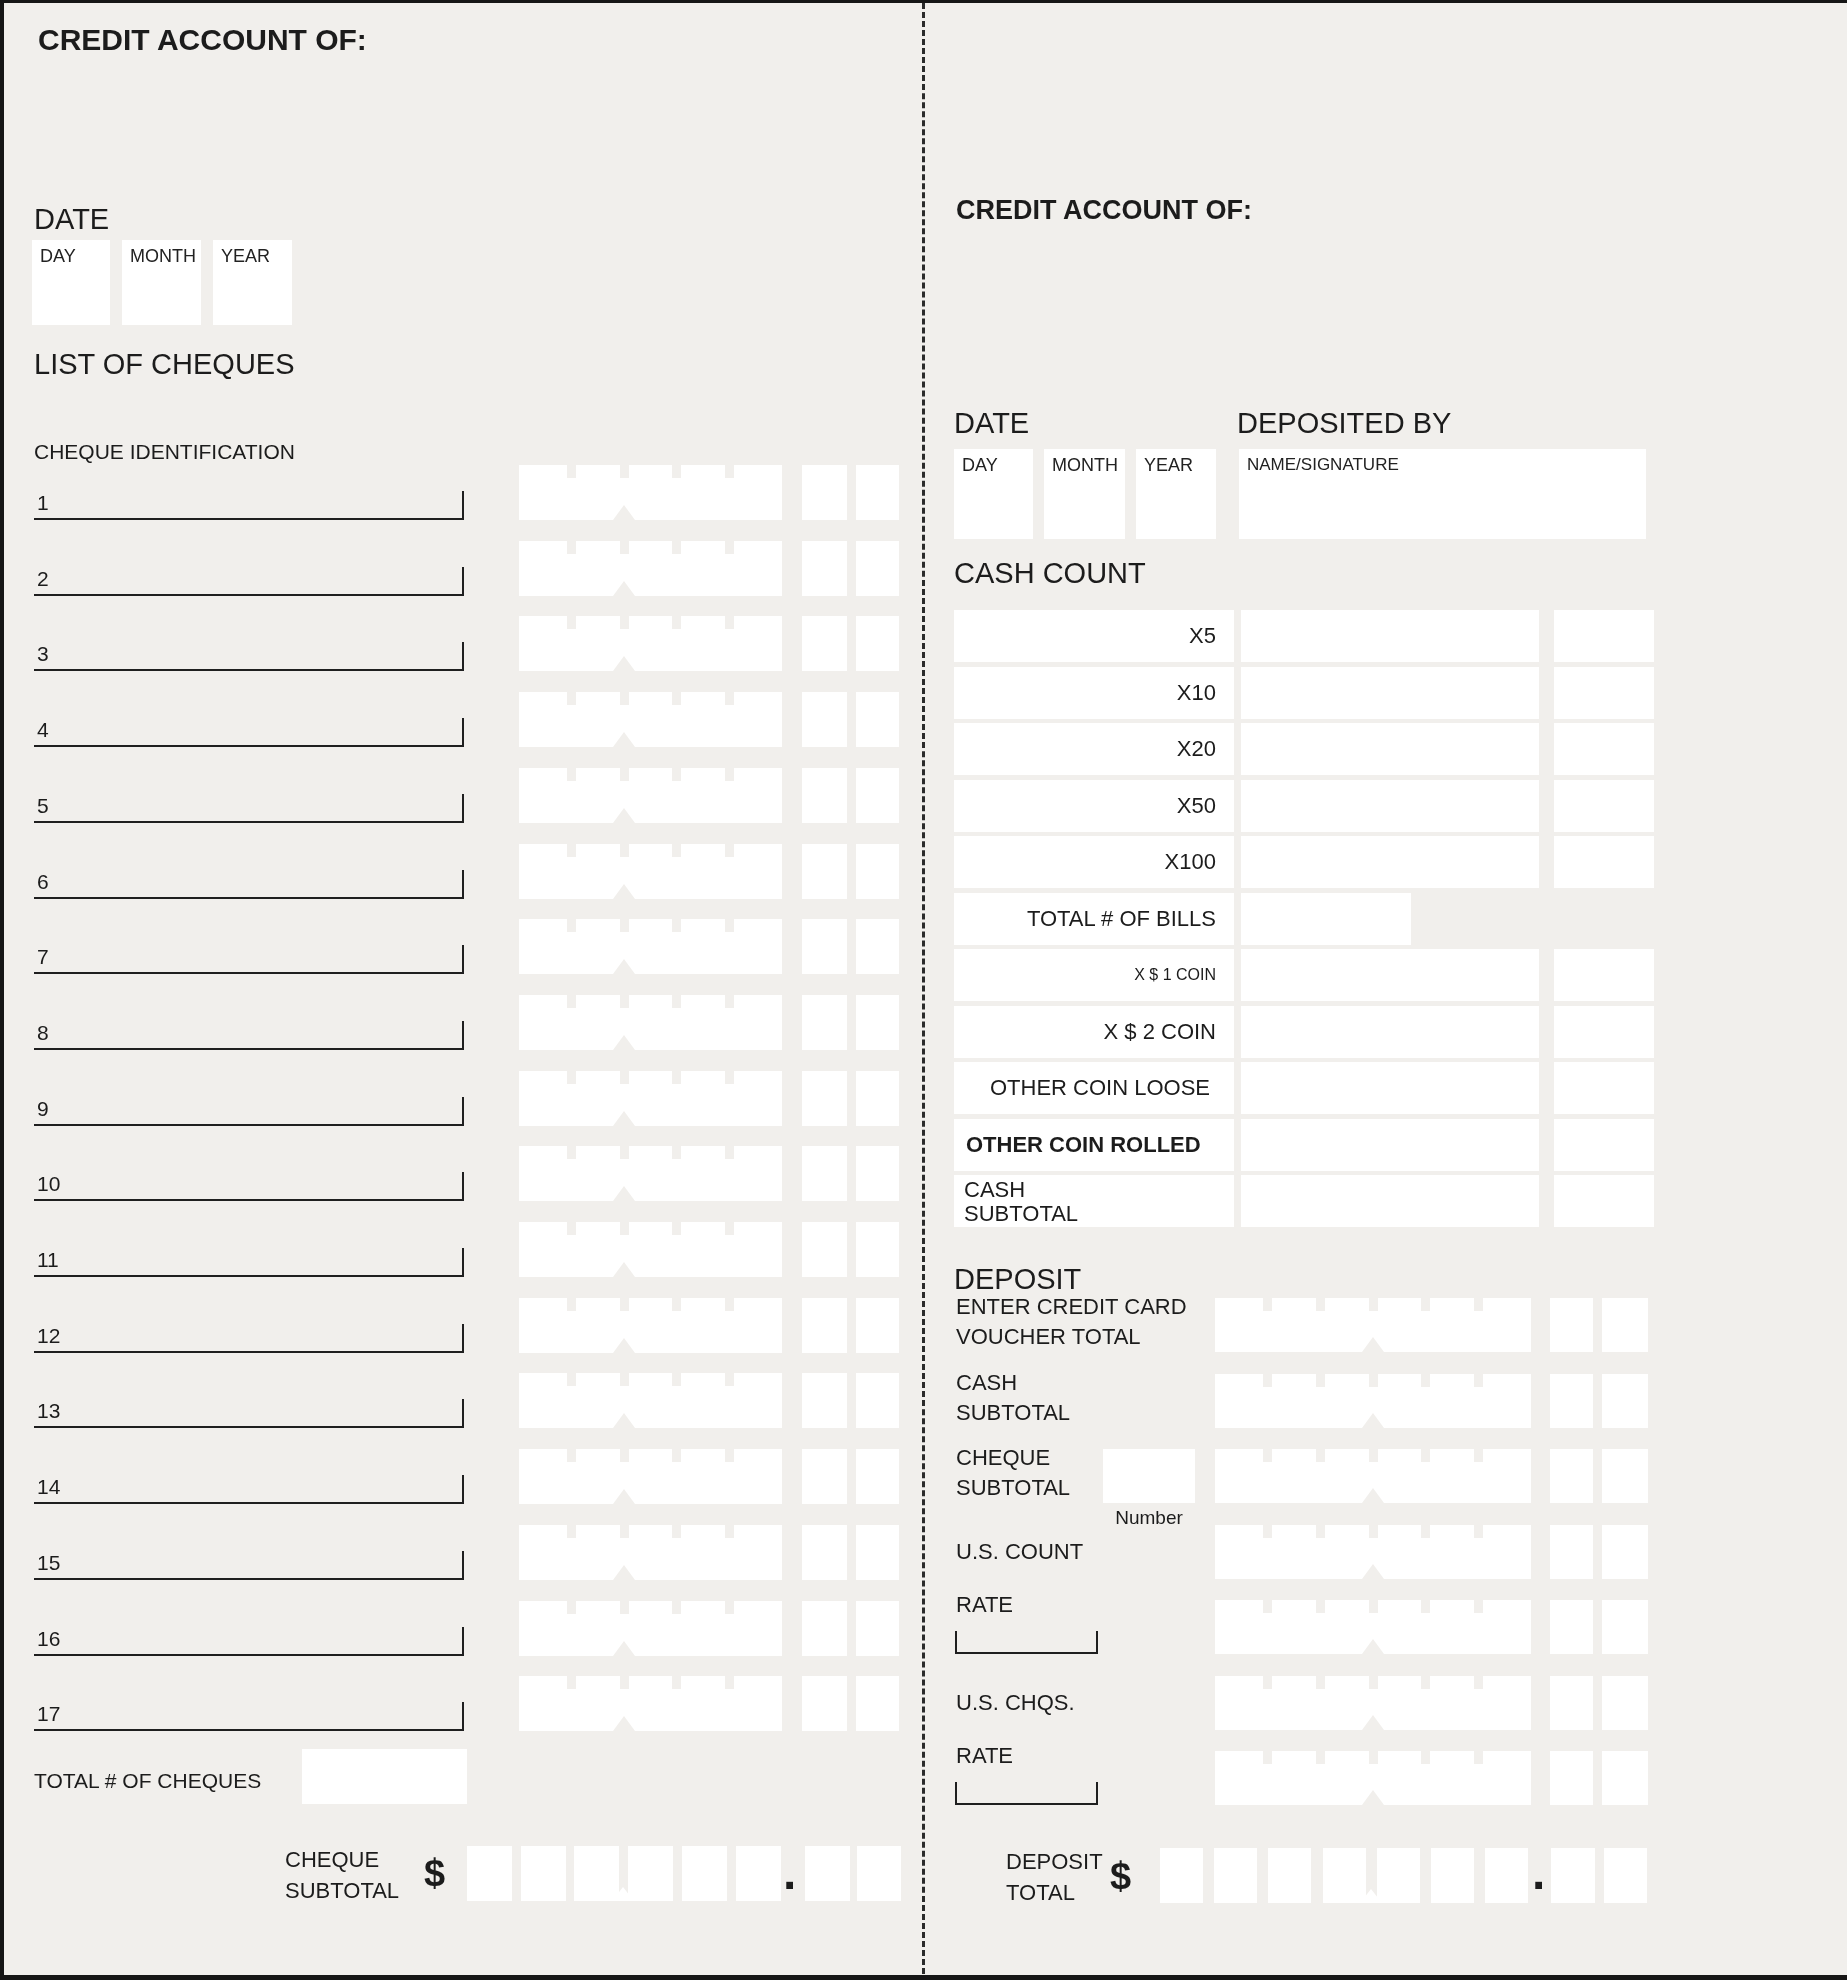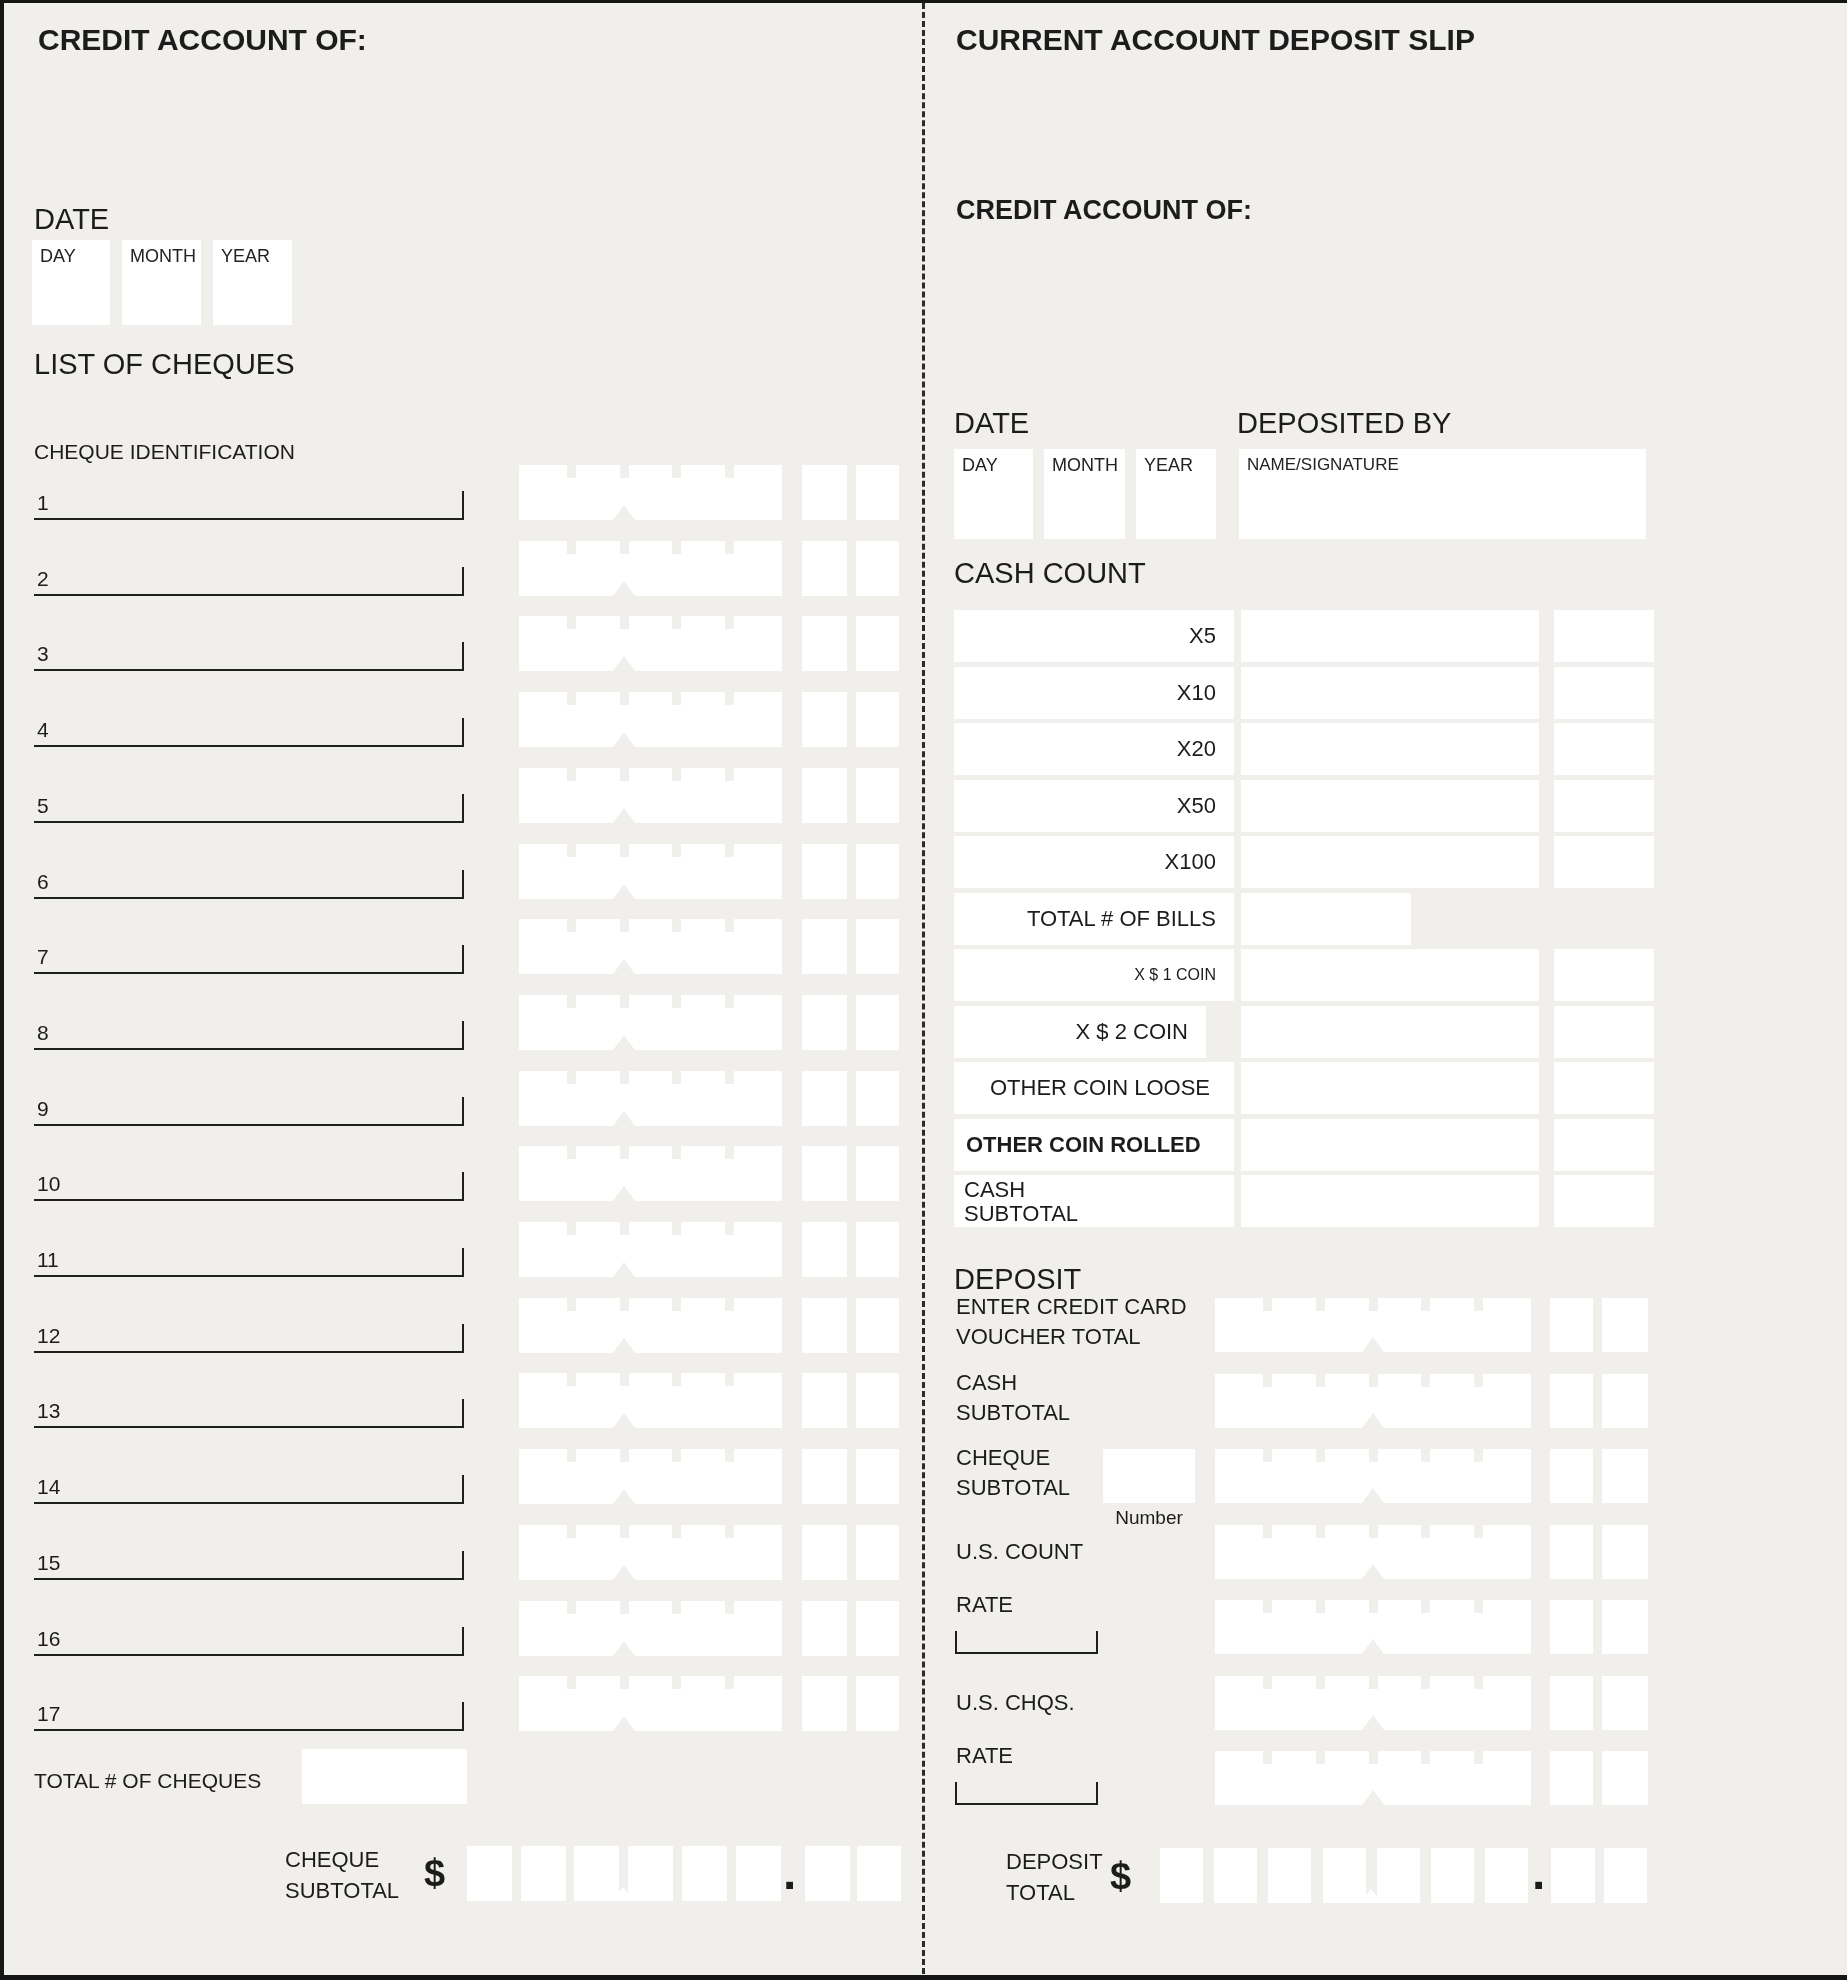--- a/index.html
+++ b/index.html
@@ -70,21 +70,20 @@
   <div class="t fs21" style="left:30px;top:437px">CHEQUE IDENTIFICATION</div>
 
   <div class="t fs21" style="left:30px;top:1766px">TOTAL # OF CHEQUES</div>
   <div class="wbox" style="left:298px;top:1746px;width:165px;height:55px"></div>
 
   <div class="lblock" style="left:281px;top:1841px">CHEQUE</div>
   <div class="lblock" style="left:281px;top:1872px">SUBTOTAL</div>
   <div class="t cur" style="left:420px;top:1849px">$</div>
   <div class="t dot" style="left:779px;top:1845px">.</div>
 
-  <div class="t bold fs30" style="left:952px;top:20px">CURRENT ACCOUNT DEPOSIT SLIP</div>
   <div class="t bold fs27" style="left:952px;top:192px">CREDIT ACCOUNT OF:</div>
 
   <div class="t fs29" style="left:950px;top:404px">DATE</div>
   <div class="wbox" style="left:950px;top:446px;width:79px;height:90px">
     <span class="boxlabel">DAY</span>
   </div>
   <div class="wbox" style="left:1040px;top:446px;width:81px;height:90px">
     <span class="boxlabel">MONTH</span>
   </div>
   <div class="wbox" style="left:1132px;top:446px;width:80px;height:90px">
@@ -344,21 +343,21 @@
     <div class="wbox" style="position: absolute; left: 1550px; top: 833px; width: 100px; height: 52px;"></div>
     <div class="wbox" style="position: absolute; left: 950px; top: 890px; width: 280px; height: 52px;">
       <div class="cashlabel" style="font-size: 22px; line-height: 52px; text-align: right; padding-right: 18px;">TOTAL # OF BILLS</div>
     </div>
     <div class="wbox" style="position: absolute; left: 1237px; top: 890px; width: 170px; height: 52px;"></div>
     <div class="wbox" style="position: absolute; left: 950px; top: 946px; width: 280px; height: 52px;">
       <div class="cashlabel" style="font-size: 16px; line-height: 52px; text-align: right; padding-right: 18px;">X $ 1 COIN</div>
     </div>
     <div class="wbox" style="position: absolute; left: 1237px; top: 946px; width: 298px; height: 52px;"></div>
     <div class="wbox" style="position: absolute; left: 1550px; top: 946px; width: 100px; height: 52px;"></div>
-    <div class="wbox" style="position: absolute; left: 950px; top: 1003px; width: 252px; height: 52px;">
+    <div class="wbox" style="position: absolute; left: 950px; top: 1003px; width: 280px; height: 52px;">
       <div class="cashlabel" style="font-size: 22px; line-height: 52px; text-align: right; padding-right: 18px;">X $ 2 COIN</div>
     </div>
     <div class="wbox" style="position: absolute; left: 1237px; top: 1003px; width: 298px; height: 52px;"></div>
     <div class="wbox" style="position: absolute; left: 1550px; top: 1003px; width: 100px; height: 52px;"></div>
     <div class="wbox" style="position: absolute; left: 950px; top: 1059px; width: 280px; height: 52px;">
       <div class="cashlabel" style="font-size: 22px; line-height: 52px; text-align: center; padding-left: 12px;">OTHER COIN LOOSE</div>
     </div>
     <div class="wbox" style="position: absolute; left: 1237px; top: 1059px; width: 298px; height: 52px;"></div>
     <div class="wbox" style="position: absolute; left: 1550px; top: 1059px; width: 100px; height: 52px;"></div>
     <div class="wbox" style="position: absolute; left: 950px; top: 1116px; width: 280px; height: 52px; font-weight: bold;">

